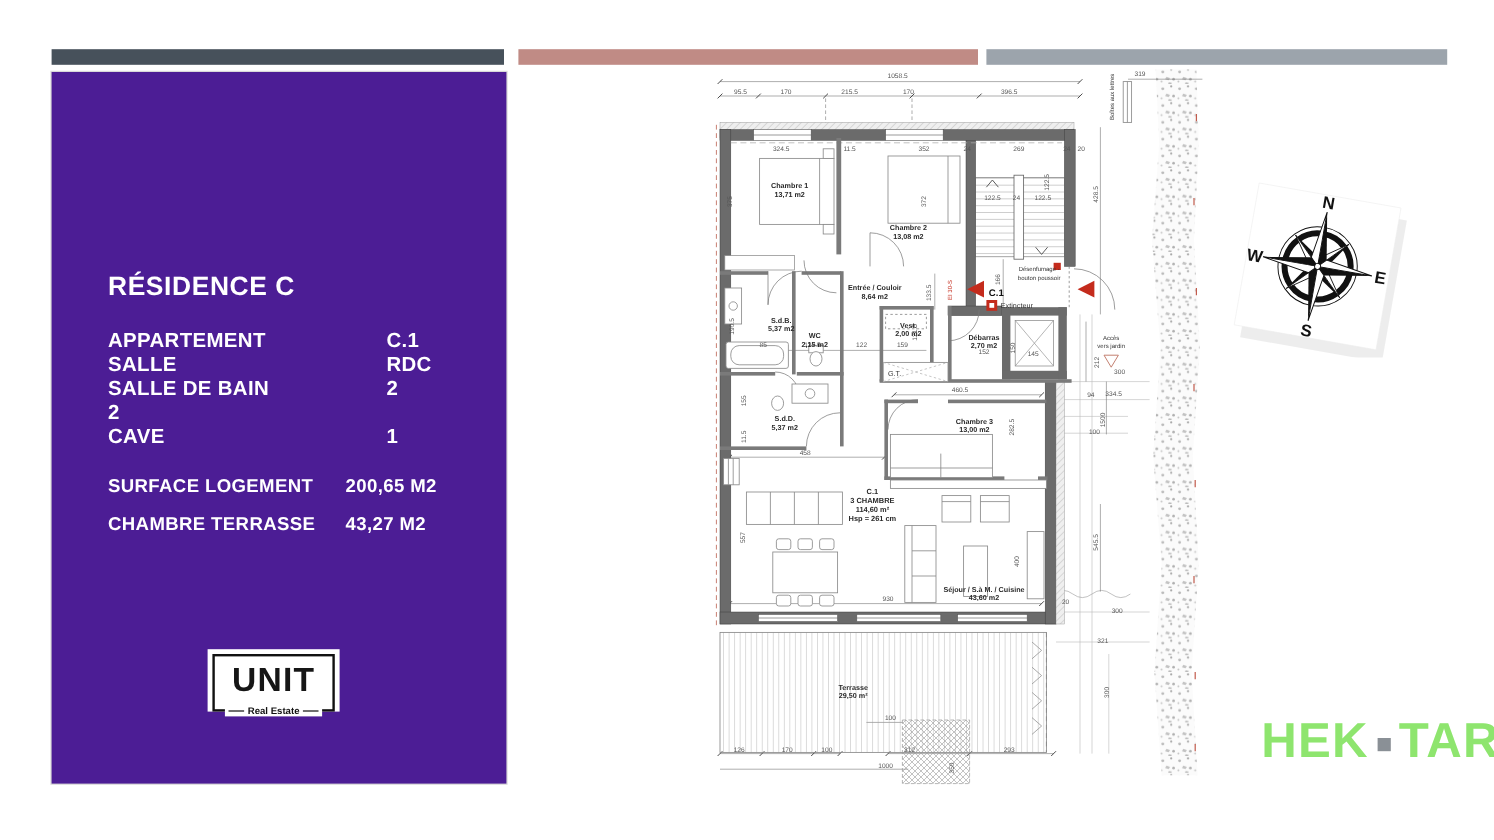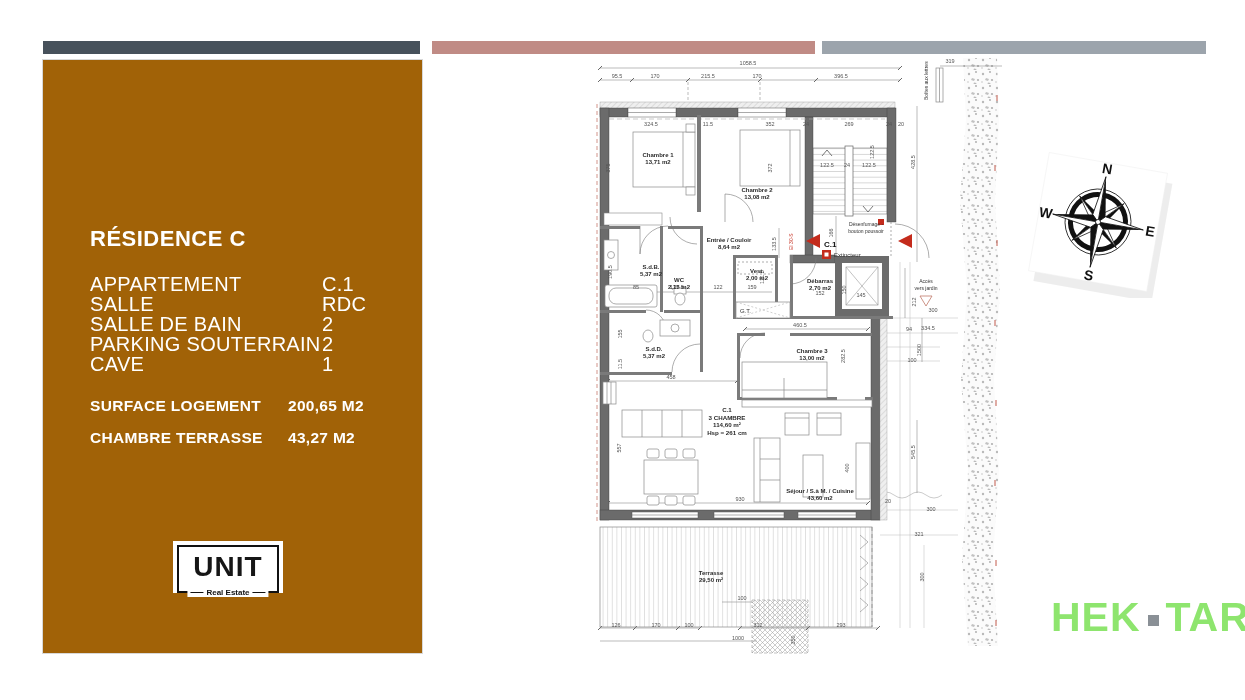--- a/index.html
+++ b/index.html
@@ -8,21 +8,21 @@
   
   .bar{position:absolute;top:41px;height:13px;}
   .bar1{left:43px;width:377px;}
   .bar2{left:432px;width:383px;}
   .bar3{left:822px;width:384px;}
   
   .panel{position:absolute;left:43px;top:60px;width:379px;height:593px;color:#fff;
          box-shadow:0 0 0 1px #d8d8d8;}
   .panel-content{position:absolute;left:47px;top:166px;right:26px;}
   .res-title{font-size:22px;font-weight:bold;letter-spacing:.5px;line-height:26px;margin:0 0 22px 0;}
-  .spec-row{display:flex;font-size:20px;font-weight:normal;letter-spacing:.3px;line-height:20px;}
+  .spec-row{display:flex;font-size:17px;font-weight:bold;letter-spacing:.3px;line-height:20px;}
   .spec-label{width:232px;}
   .spec-value{flex:1;}
   .surf-block{margin-top:23px;}
   .surf-row{display:flex;font-size:15.5px;font-weight:bold;letter-spacing:.3px;margin-bottom:14px;gap:12px;}
   .surf-label{width:186px;}
   
   .unit-logo{position:absolute;left:130px;top:481px;width:110px;height:52px;background:#fff;
              padding:4px;box-sizing:border-box;}
   .unit-inner{border:2px solid #111;height:100%;display:flex;align-items:center;justify-content:center;position:relative;}
   .unit-name{font-weight:bold;font-size:28px;letter-spacing:1px;color:#161616;line-height:1;margin-top:-4px;}
@@ -51,38 +51,37 @@
 </style>
 </head>
 <body>
 
 <div class="slide">
 
   <div class="bar bar1" style="background: rgb(71, 81, 91);"></div>
   <div class="bar bar2" style="background: rgb(192, 139, 133);"></div>
   <div class="bar bar3" style="background: rgb(156, 164, 172);"></div>
 
-  <div class="panel" style="background: #a16207;">
+  <div class="panel" style="background: #4c1d95;">
     <div class="panel-content">
       <h1 class="res-title">RÉSIDENCE C</h1>
       <div id="spec-table">
           <div class="spec-row">
             <span class="spec-label">APPARTEMENT</span>
             <span class="spec-value">C.1</span>
           </div>
           <div class="spec-row">
             <span class="spec-label">SALLE</span>
             <span class="spec-value">RDC</span>
           </div>
           <div class="spec-row">
             <span class="spec-label">SALLE DE BAIN</span>
             <span class="spec-value">2</span>
           </div>
           <div class="spec-row">
-            <span class="spec-label">PARKING SOUTERRAIN</span>
             <span class="spec-value">2</span>
           </div>
           <div class="spec-row">
             <span class="spec-label">CAVE</span>
             <span class="spec-value">1</span>
           </div>
         </div>
       <div class="surf-block" id="surface-table">
           <div class="surf-row">
             <span class="surf-label">SURFACE LOGEMENT</span>

